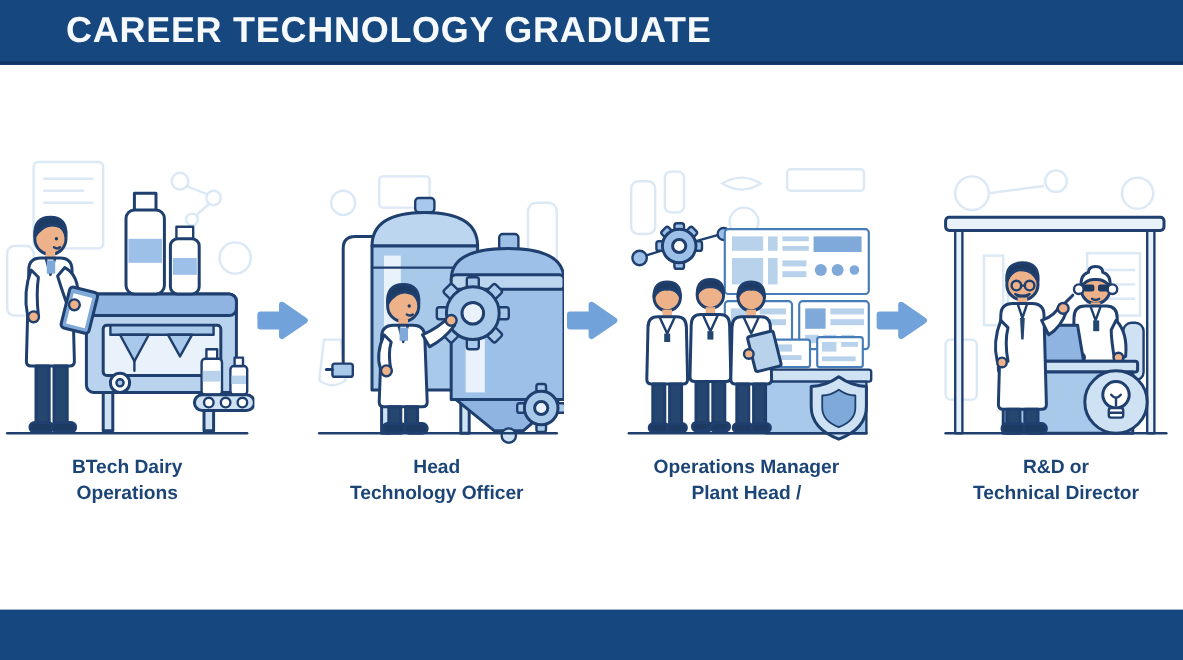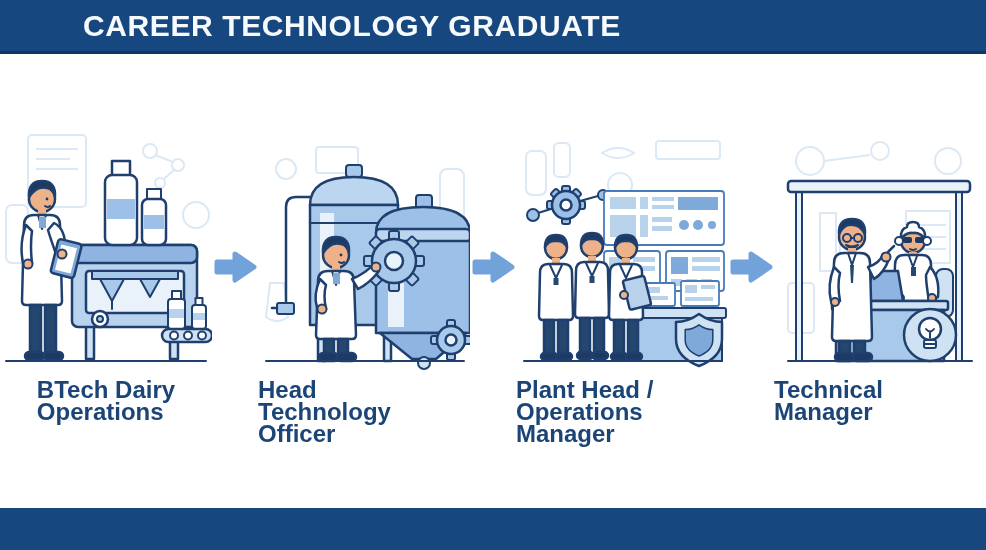--- a/index.html
+++ b/index.html
@@ -1,27 +1,27 @@
 <!DOCTYPE html>
 <html><head>
 <meta charset="utf-8">
 <style>
   html,body{margin:0;padding:0;background:#e8e8e8;}
   .page{position:relative;width:986px;height:550px;background:#ffffff;overflow:hidden;
         font-family:"Liberation Sans",sans-serif;}
   .header{position:absolute;top:0;left:0;width:986px;height:54px;background:#16477f;
           border-bottom:3px solid #0e3665;display:flex;align-items:center;box-sizing:border-box;
-          padding-left:83px;}
+          padding-left:55px;}
   .header-title{color:#f7fafd;font-size:30px;font-weight:bold;letter-spacing:.6px;}
   .footer{position:absolute;left:0;bottom:0;width:986px;height:42px;background:#16477f;}
   .content{position:absolute;top:57px;left:0;width:986px;display:flex;align-items:flex-start;}
   .stage{width:212px;display:flex;flex-direction:column;align-items:center;}
   .illo{margin-top:76px;width:212px;height:240px;}
-  .label{margin-top:6px;text-align:left;color:#1c4577;font-weight:bold;
-         font-size:24px;line-height:22px;}
+  .label{margin-top:6px;text-align:center;color:#1c4577;font-weight:bold;
+         font-size:16px;line-height:22px;}
   .arrowbox{width:46px;display:flex;justify-content:center;}
   .arrowbox svg{margin-top:189px;}
   
   .o{stroke:#1f3f6e;stroke-width:2.5;stroke-linejoin:round;stroke-linecap:round;}
   .o2{stroke:#1f3f6e;stroke-width:2;stroke-linejoin:round;stroke-linecap:round;}
   .fw{fill:#ffffff;} .fl{fill:#cfe2f4;} .fm{fill:#a9c9ea;} .fd{fill:#7fa9d9;}
   .fq{fill:#9cc0e8;} .fp{fill:#e9f2fb;} .fs{fill:#edb289;} .fn{fill:#24466f;}
   .fh{fill:#1d3a63;} .ft{fill:#bcd6f0;} .fb{fill:#b9d3ee;} .f8{fill:#8fb4e2;}
   .nf{fill:none;}
   .dec{stroke:#dbe8f5;stroke-width:2;fill:none;}
@@ -332,22 +332,22 @@
           </g>
           <circle class="o2 fs" cx="-2" cy="162" r="4"></circle>
           <rect class="o fn" x="-12" y="187" width="10" height="34"></rect>
           <rect class="o fn" x="2" y="187" width="10" height="34"></rect>
           <rect class="o fh" x="-15" y="220" width="16" height="7" rx="3.5"></rect>
           <rect class="o fh" x="0" y="220" width="16" height="7" rx="3.5"></rect>
         </g>
         <line class="o2" x1="8" y1="228" x2="206" y2="228"></line>
       </svg>
       <div class="label">
+        <div>Operations Manager</div>
         <div>Plant Head /</div>
-        <div>Operations Manager</div>
       </div>
     </div>
 
     <div class="arrowbox">
       <svg width="46" height="42" viewBox="0 0 46 42">
         <path d="M5 16 H23 V8 L42 21 L23 34 V26 H5 Z" fill="#72a2da" stroke="#72a2da" stroke-width="5" stroke-linejoin="round"></path>
       </svg>
     </div>
 
     <div class="stage">
@@ -423,20 +423,21 @@
         <g>
           <circle class="o fl" cx="150" cy="202" r="26"></circle>
           <circle class="o fw" cx="150" cy="196" r="11"></circle>
           <path class="o2 nf" d="M146 196 q4 5 8 0 M150 199 v6"></path>
           <rect class="o2 fw" x="144" y="207" width="12" height="8" rx="2"></rect>
           <line class="o2" x1="145" y1="211" x2="155" y2="211"></line>
         </g>
         <line class="o2" x1="8" y1="228" x2="192" y2="228"></line>
       </svg>
       <div class="label">
-        <div>Technical Manager</div>
+        <div>R&amp;D or</div>
+        <div>Technical Director</div>
       </div>
     </div>
 
   </div>
 
   <div class="footer"></div>
 </div>
 
 </body></html>

